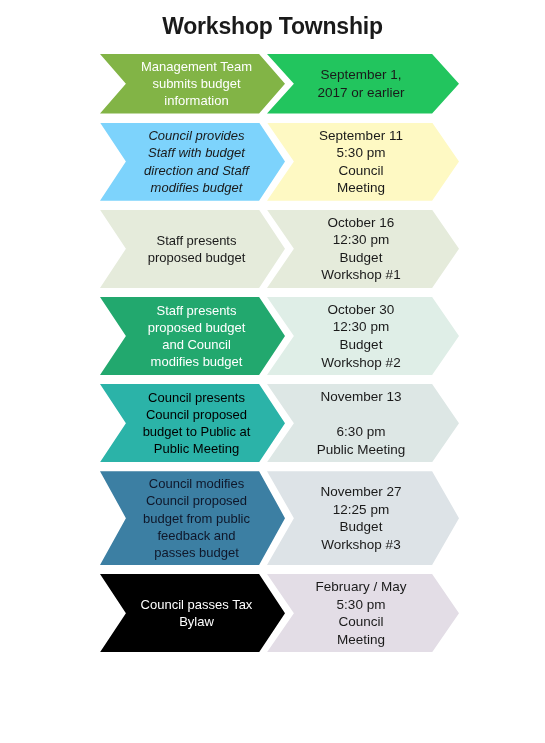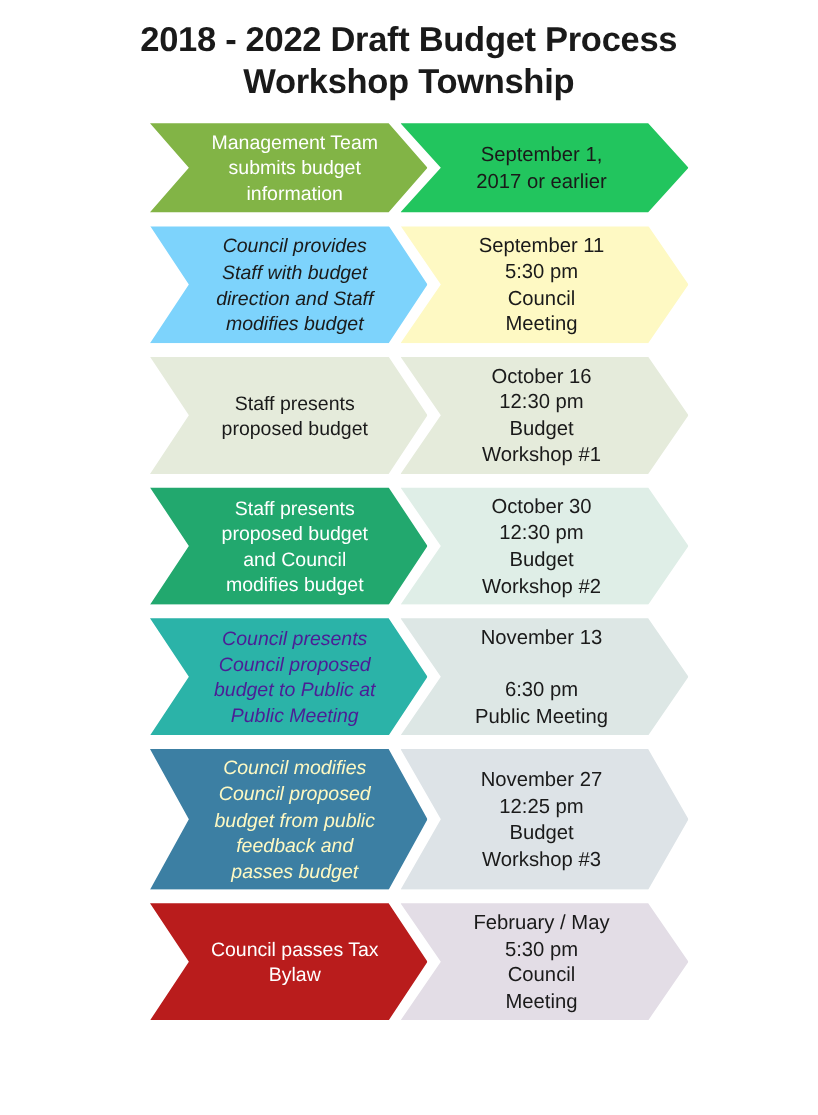--- a/index.html
+++ b/index.html
@@ -91,21 +91,20 @@
     font-size: 13.5px;
     line-height: 1.3;
   }
 </style>
 </head>
 <body>
 
 <div class="page">
 
   <div class="title-block">
-    <div class="title-line">2018 - 2022 Draft Budget Process</div>
     <div class="title-line">Workshop Township</div>
   </div>
 
   <div class="flow">
       <div class="flow-row">
         <div class="chev chev-left" style="background: rgb(130, 180, 70);">
           <div class="chev-text" style="color: rgb(255, 255, 255);">Management Team
 submits budget
 information</div>
         </div>
@@ -149,49 +148,49 @@
         </div>
         <div class="chev chev-right" style="background: rgb(223, 238, 231);">
           <div class="chev-text">October 30
 12:30 pm
 Budget
 Workshop #2</div>
         </div>
       </div>
       <div class="flow-row">
         <div class="chev chev-left" style="background: rgb(43, 179, 168);">
-          <div class="chev-text" style="color: #4c1d95; font-style: italic;">Council presents
+          <div class="chev-text" style="color: #000000;">Council presents
 Council proposed
 budget to Public at
 Public Meeting</div>
         </div>
         <div class="chev chev-right" style="background: rgb(221, 231, 229);">
           <div class="chev-text">November 13
 
 6:30 pm
 Public Meeting</div>
         </div>
       </div>
       <div class="flow-row">
         <div class="chev chev-left" style="background: rgb(60, 127, 163);">
-          <div class="chev-text" style="color: #fef9c3; font-style: italic;">Council modifies
+          <div class="chev-text" style="color: #0f172a;">Council modifies
 Council proposed
 budget from public
 feedback and
 passes budget</div>
         </div>
         <div class="chev chev-right" style="background: rgb(221, 227, 231);">
           <div class="chev-text">November 27
 12:25 pm
 Budget
 Workshop #3</div>
         </div>
       </div>
       <div class="flow-row">
-        <div class="chev chev-left" style="background: #b91c1c;">
+        <div class="chev chev-left" style="background: #000000;">
           <div class="chev-text" style="color: rgb(255, 255, 255);">Council passes Tax
 Bylaw</div>
         </div>
         <div class="chev chev-right" style="background: rgb(227, 221, 230);">
           <div class="chev-text">February / May
 5:30 pm
 Council
 Meeting</div>
         </div>
       </div>

